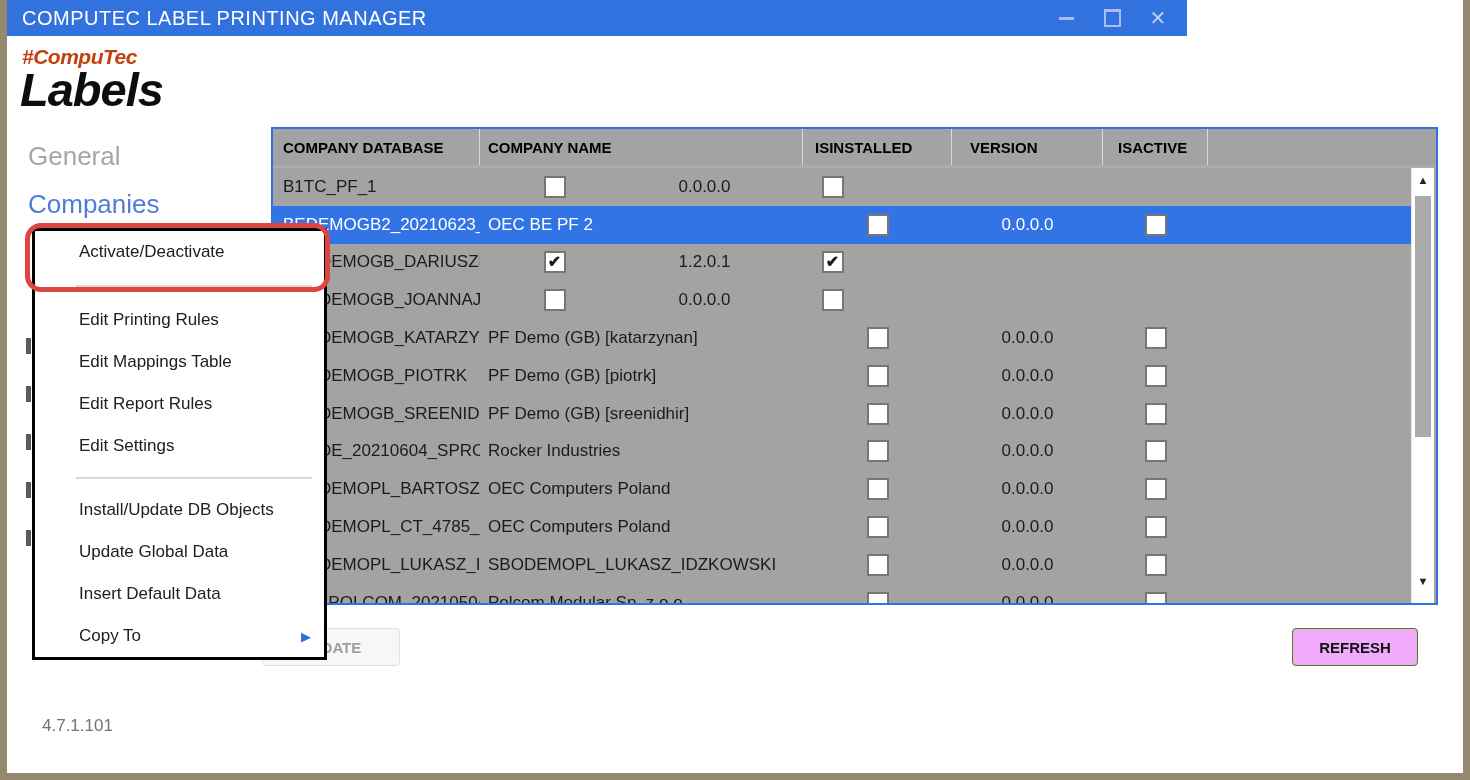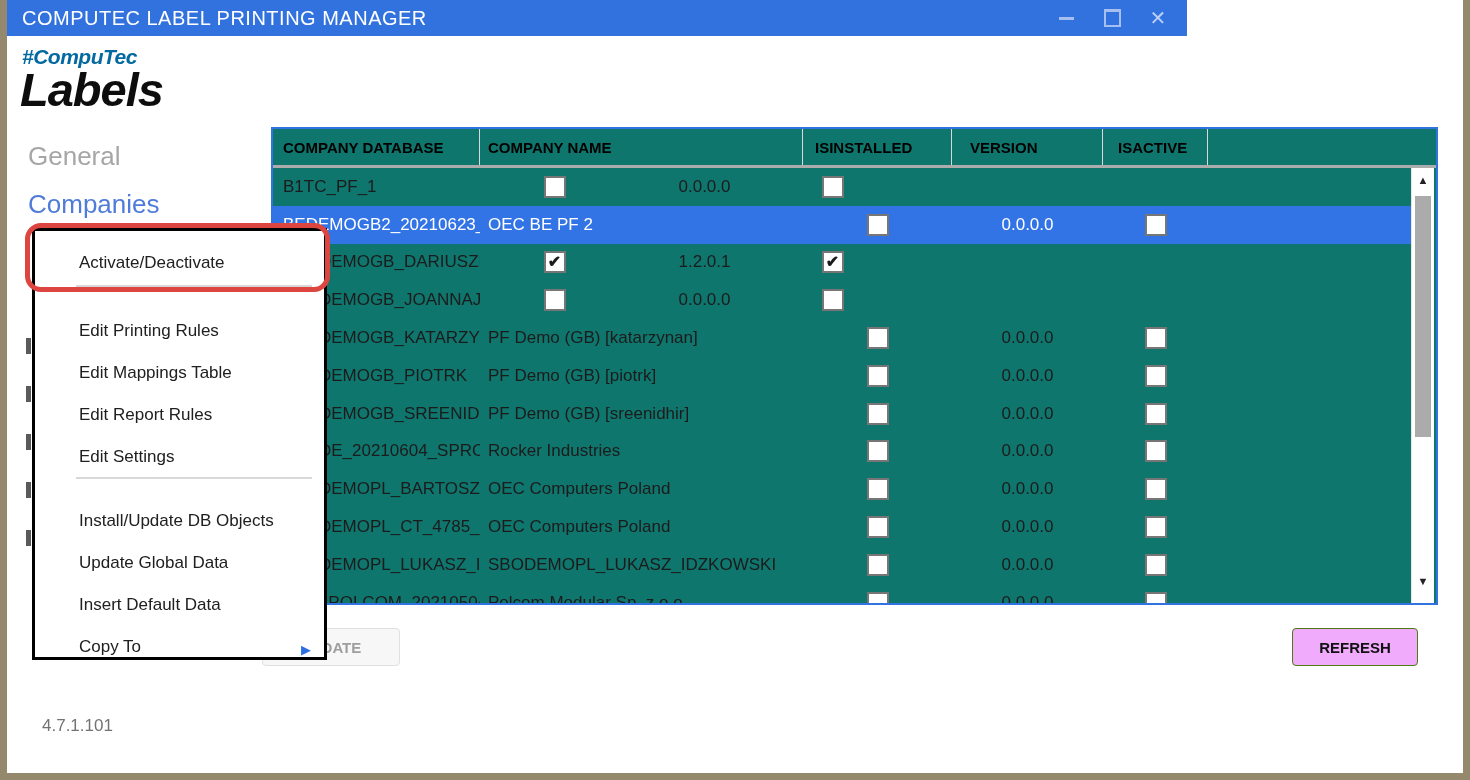--- a/index.html
+++ b/index.html
@@ -17,30 +17,30 @@
     position:absolute;left:7px;top:0;width:1180px;height:36px;
     background:#3272DF;color:#ffffff;display:flex;align-items:center;z-index:150;
   }
   .titlebar .ttl{font-size:20px;font-weight:400;letter-spacing:.5px;padding-left:15px;}
   .controls{position:absolute;right:6px;top:0;height:36px;display:flex;align-items:center;}
   .ctrl{width:46px;height:36px;display:flex;align-items:center;justify-content:center;cursor:pointer;}
   .min-glyph{width:15px;height:3px;background:#A7BFF0;}
   .max-glyph{width:13px;height:13px;border:2px solid #A7BFF0;border-top-width:3px;}
   .close-glyph{color:#BCCFF5;font-size:20px;line-height:20px;font-weight:400;}
   
-  .logo-brand{position:absolute;left:22px;top:45px;font-size:21px;font-weight:800;font-style:italic;color:#0369a1;letter-spacing:-0.5px;}
+  .logo-brand{position:absolute;left:22px;top:45px;font-size:21px;font-weight:800;font-style:italic;color:#c2410c;letter-spacing:-0.5px;}
   .logo-product{position:absolute;left:20px;top:62px;font-size:47px;font-weight:800;font-style:italic;color:#0d0d0d;letter-spacing:-1px;}
   .side-item{position:absolute;left:28px;font-size:26px;cursor:pointer;white-space:nowrap;}
   .side-general{top:141px;color:#A6A6A6;}
   .side-companies{top:189px;color:#4F7BD9;}
   .frag{position:absolute;left:26px;width:5px;height:16px;background:#5a5a5a;z-index:10;}
   
   .grid{
     position:absolute;left:271px;top:127px;width:1167px;height:478px;
-    border:2px solid #3273E2;background:#0f766e;box-sizing:border-box;z-index:5;
+    border:2px solid #3273E2;background:#a3a3a3;box-sizing:border-box;z-index:5;
   }
   .thead{display:flex;height:36px;align-items:stretch;}
   .th{
     display:flex;align-items:center;font-size:15px;font-weight:700;color:#000;
     padding-left:14px;box-sizing:border-box;border-right:1px solid #d9d9d9;
     white-space:nowrap;overflow:hidden;
   }
   .th:last-child{border-right:none;}
   .header-line{height:3px;background:#ACACAC;width:100%;}
   .tbody{position:relative;height:435px;overflow:hidden;}
@@ -66,21 +66,21 @@
   }
   .sb-arrow{position:absolute;left:0;width:22px;text-align:center;font-size:11px;color:#222;cursor:pointer;}
   .sb-up{top:6px;}
   .sb-down{bottom:16px;}
   .sb-thumb{position:absolute;left:3px;width:16px;top:28px;height:241px;background:#ABABAB;cursor:pointer;}
   
   .menu{
     position:absolute;left:32px;top:228px;width:295px;
     background:#ffffff;border:3px solid #000000;box-sizing:border-box;z-index:40;
   }
-  .menu-item{height:42px;display:flex;align-items:flex-end;padding-left:44px;font-size:17px;color:#202020;position:relative;cursor:pointer;}
+  .menu-item{height:42px;display:flex;align-items:center;padding-left:44px;font-size:17px;color:#202020;position:relative;cursor:pointer;}
   .menu-item .arrow{position:absolute;right:13px;color:#2D6FE1;font-size:13px;}
   .menu-sep1{height:26px;display:flex;align-items:center;}
   .menu-sep2{height:22px;display:flex;align-items:center;}
   .menu-sep-line{height:2px;background:#d8d8d8;margin-left:41px;margin-right:12px;flex:1;}
   .red-annotation{
     position:absolute;left:25px;top:223px;width:305px;height:69px;
     border:5px solid #DC4540;border-radius:16px;box-sizing:border-box;z-index:60;pointer-events:none;
   }
   
   .btn{

